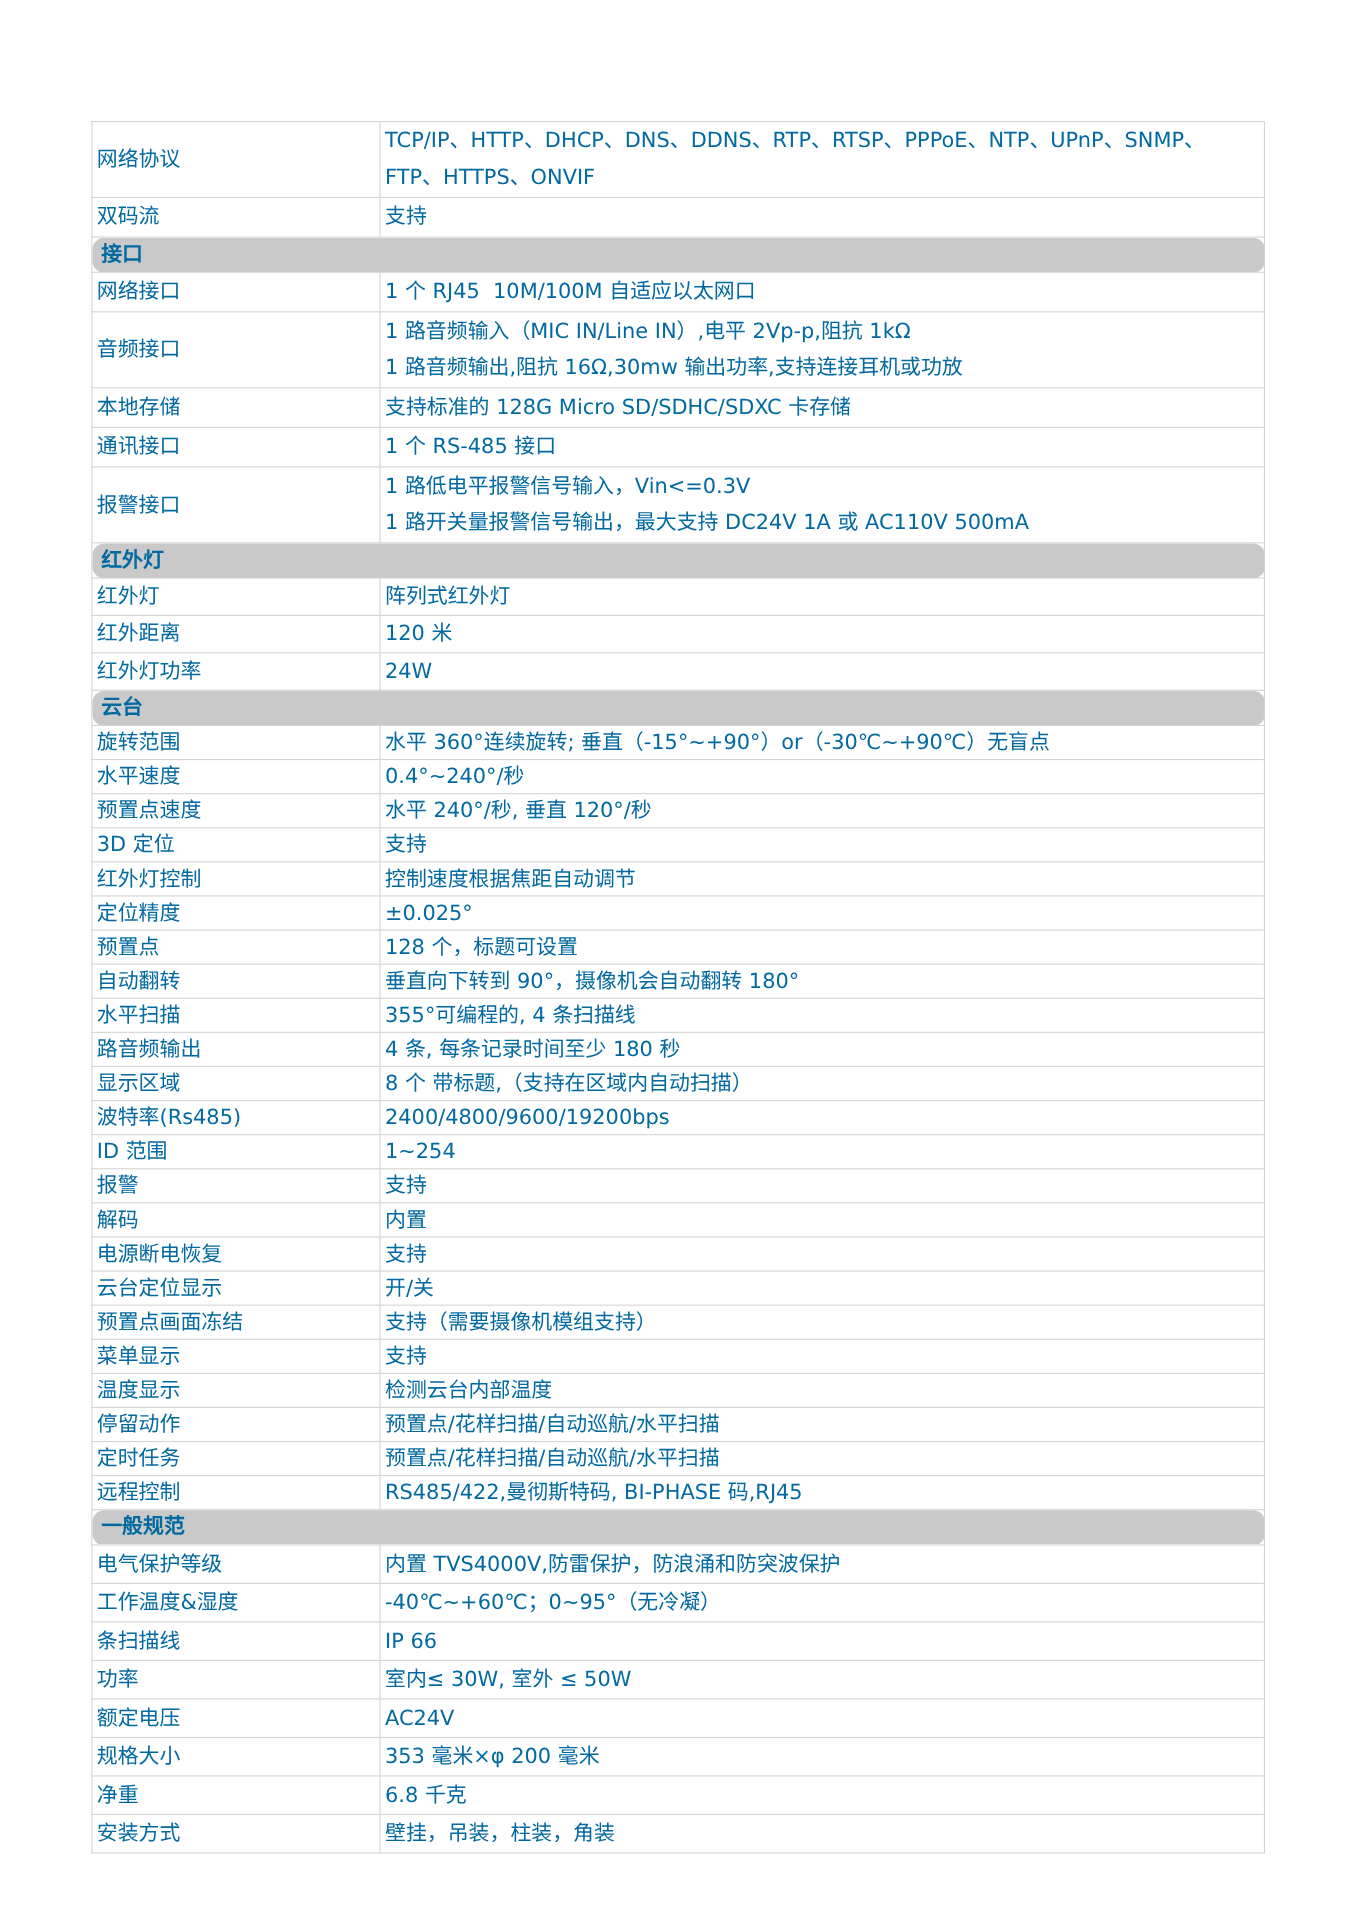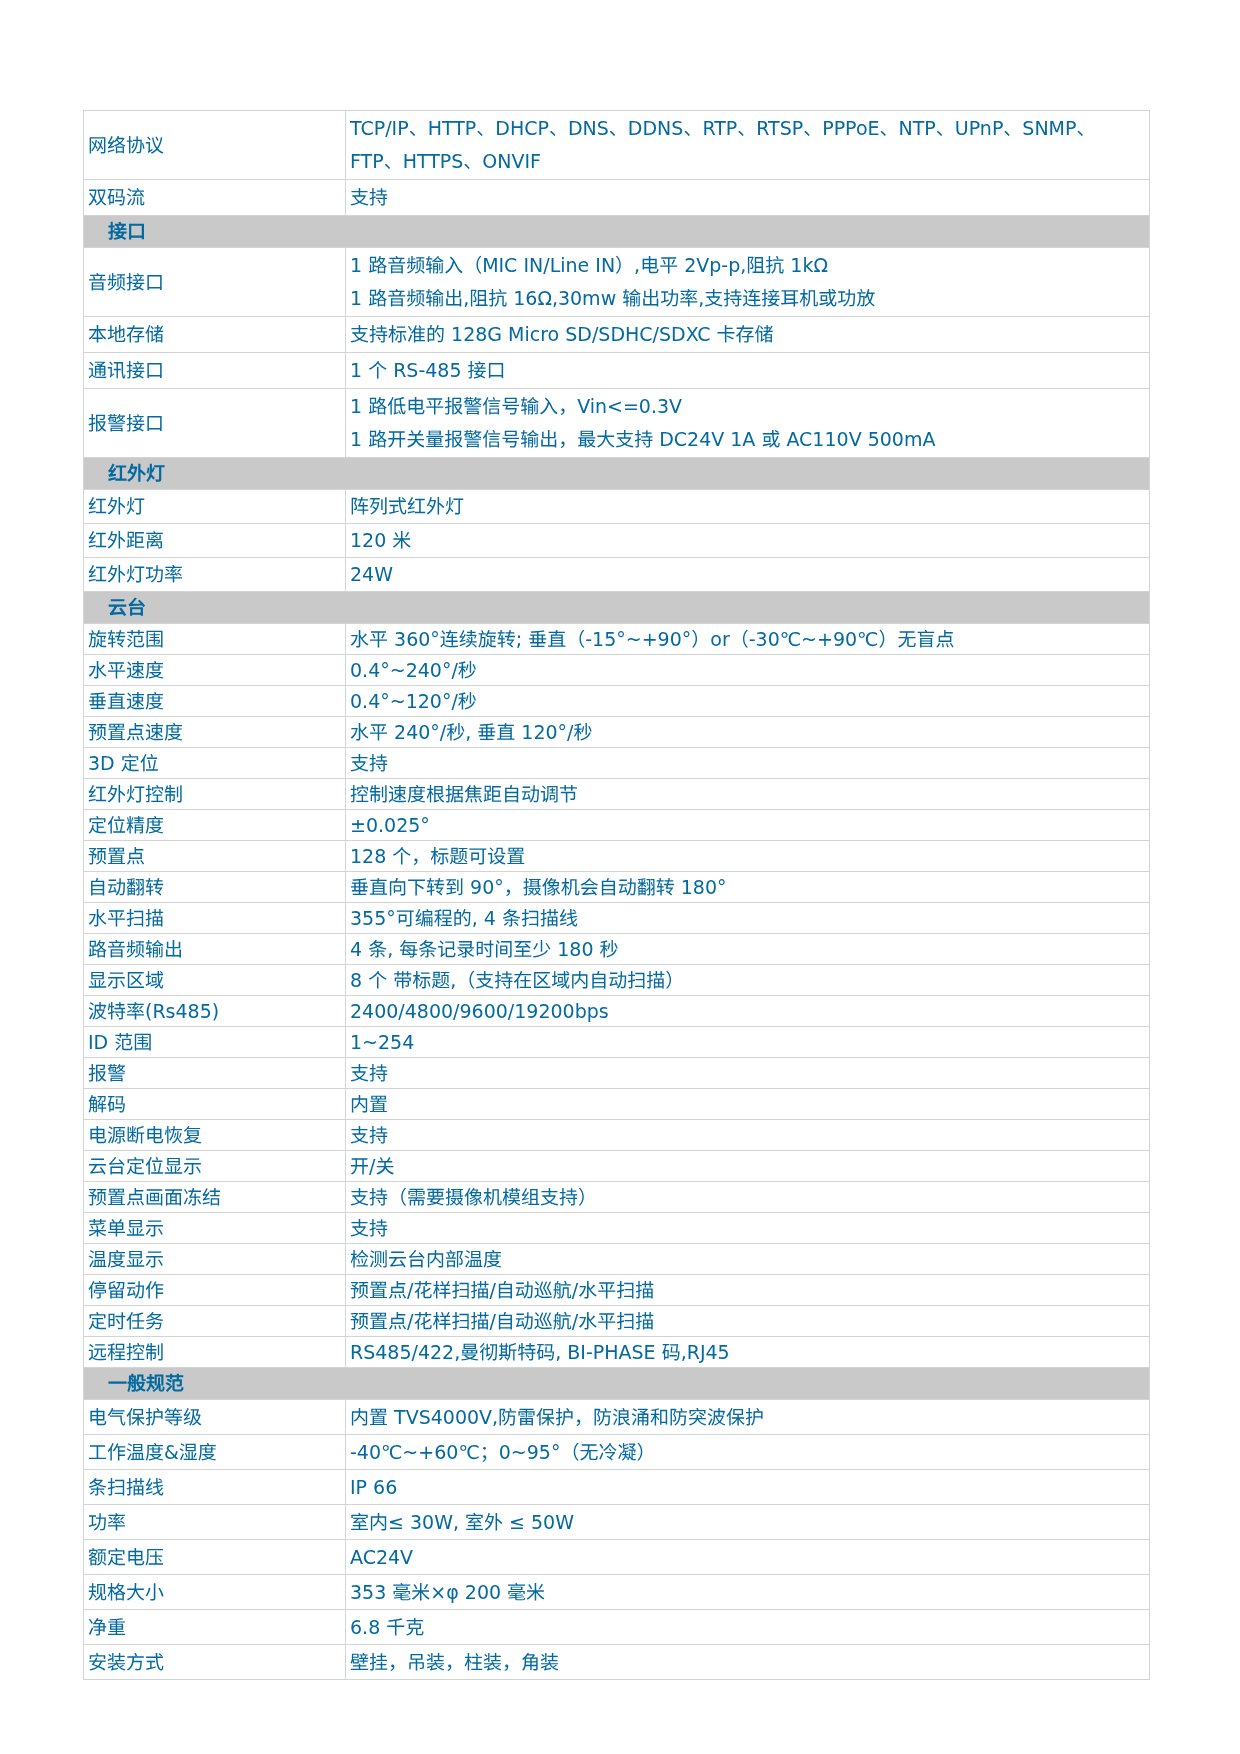--- a/index.html
+++ b/index.html
@@ -30,22 +30,23 @@
   }
   td.label-cell { padding-left: 8px; }
   .value-line { white-space: pre-wrap; }
 
   
   tr.band td {
     background: #c9c9c9;
     font-weight: bold;
     height: 31px;
     line-height: 29px;
-    padding-left: 24px;
+    padding-left: 8px;
     font-size: 19px;
+    border-radius: 11px;
   }
 
   
   tr.s0 td { height: 34px; } tr.s0 .value-line, tr.s0 td.label-cell { line-height: 33px; }
   tr.s1 td { height: 34px; } tr.s1 .value-line, tr.s1 td.label-cell { line-height: 33px; }
   tr.s2 td { height: 32px; } tr.s2 .value-line, tr.s2 td.label-cell { line-height: 31px; }
   tr.s3 td { height: 29px; } tr.s3 .value-line, tr.s3 td.label-cell { line-height: 28px; }
   tr.s4 td { height: 33px; margin-left: 28px; } tr.s4 .value-line, tr.s4 td.label-cell { line-height: 32px; }
 </style>
 </head>
@@ -67,20 +68,26 @@
         <tr class="s0">
           <td class="label-cell">双码流</td>
           <td class="value-cell">
             <div class="value-line">支持</div>
           </td>
         </tr>
         <tr class="band">
           <td colspan="2">接口</td>
         </tr>
         <tr class="s1">
+          <td class="label-cell">网络接口</td>
+          <td class="value-cell">
+            <div class="value-line">1 个 RJ45  10M/100M 自适应以太网口</div>
+          </td>
+        </tr>
+        <tr class="s1">
           <td class="label-cell">音频接口</td>
           <td class="value-cell">
             <div class="value-line">1 路音频输入（MIC IN/Line IN）,电平 2Vp-p,阻抗 1kΩ</div>
             <div class="value-line">1 路音频输出,阻抗 16Ω,30mw 输出功率,支持连接耳机或功放</div>
           </td>
         </tr>
         <tr class="s1">
           <td class="label-cell">本地存储</td>
           <td class="value-cell">
             <div class="value-line">支持标准的 128G Micro SD/SDHC/SDXC 卡存储</div>
@@ -126,26 +133,20 @@
         <tr class="s3">
           <td class="label-cell">旋转范围</td>
           <td class="value-cell">
             <div class="value-line">水平 360°连续旋转; 垂直（-15°~+90°）or（-30℃~+90℃）无盲点</div>
           </td>
         </tr>
         <tr class="s3">
           <td class="label-cell">水平速度</td>
           <td class="value-cell">
             <div class="value-line">0.4°~240°/秒</div>
-          </td>
-        </tr>
-        <tr class="s3">
-          <td class="label-cell">垂直速度</td>
-          <td class="value-cell">
-            <div class="value-line">0.4°~120°/秒</div>
           </td>
         </tr>
         <tr class="s3">
           <td class="label-cell">预置点速度</td>
           <td class="value-cell">
             <div class="value-line">水平 240°/秒, 垂直 120°/秒</div>
           </td>
         </tr>
         <tr class="s3">
           <td class="label-cell">3D 定位</td>

